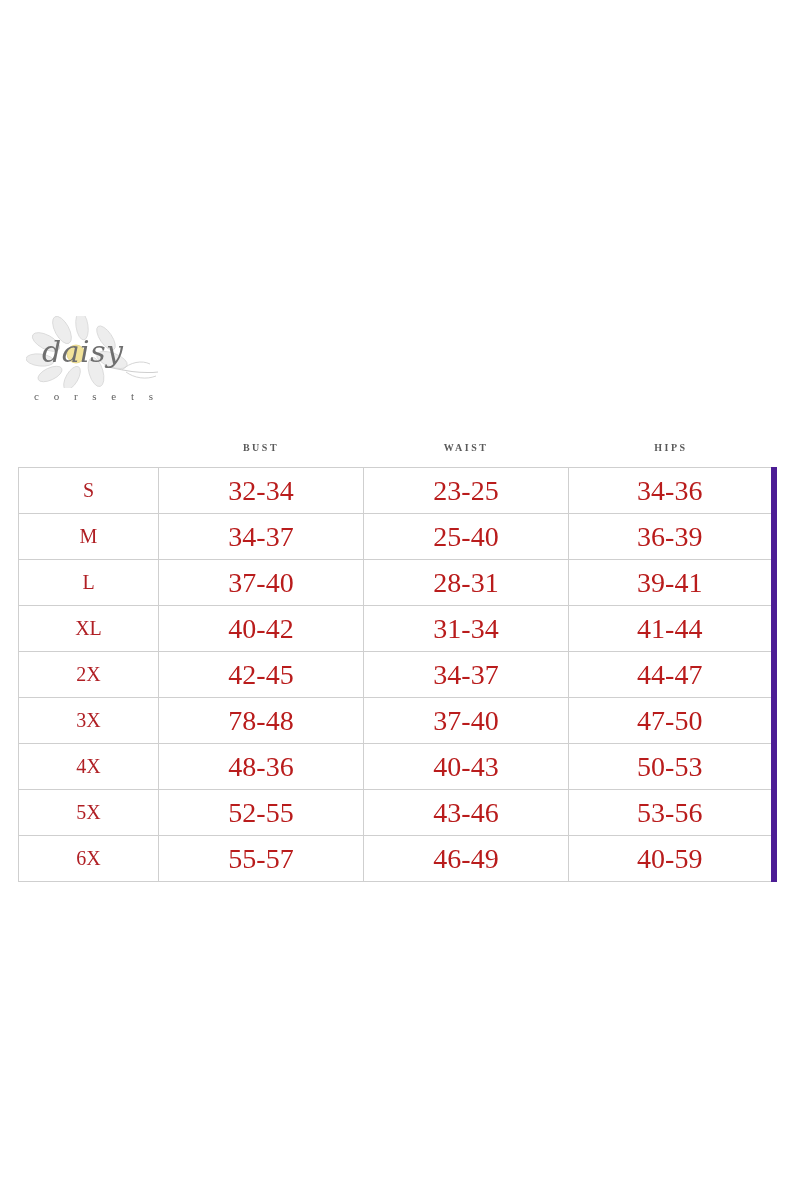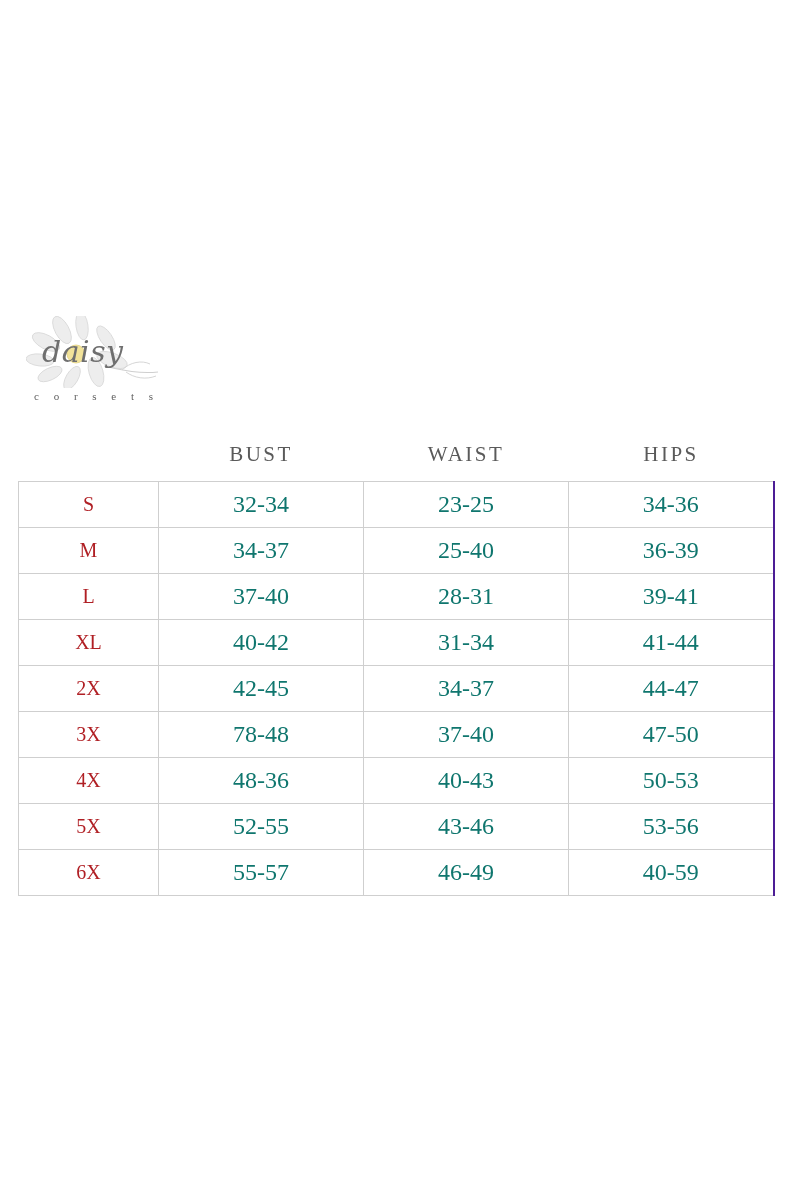--- a/index.html
+++ b/index.html
@@ -113,49 +113,49 @@
     width: 756px;
     table-layout: fixed;
     margin-top: 16px;
   }
 
   table.size-table col.c-size  { width: 140px; }
   table.size-table col.c-col   { width: 205px; }
 
   table.size-table thead th {
     font-family: "Liberation Serif", serif;
-    font-weight: normal;
-    font-size: 21px;
+    font-weight: bold;
+    font-size: 10px;
     letter-spacing: 2.5px;
     color: #5a5a5a;
     padding: 6px 0 14px 0;
     text-align: center;
     border: none;
   }
 
   table.size-table tbody td {
     border: 1px solid #cfcfcf;
     height: 43px;
     text-align: center;
     vertical-align: middle;
     font-family: "Liberation Serif", serif;
-    font-size: 24px;
-    color: #0f766e;
+    font-size: 28px;
+    color: #b91c1c;
   }
 
   table.size-table tbody td.size-label {
     color: #b01f24;
     font-size: 20px;
   }
 
   table.size-table tbody tr td:first-child {
     border-left: 1px solid #cfcfcf;
   }
   table.size-table tbody tr td:last-child {
-    border-right: 2px solid #4c1d95;
+    border-right: 6px solid #4c1d95;
   }
 </style>
 </head>
 <body>
 
 <div class="sheet">
   <div class="chart-wrap">
 
     <div class="header">
 

